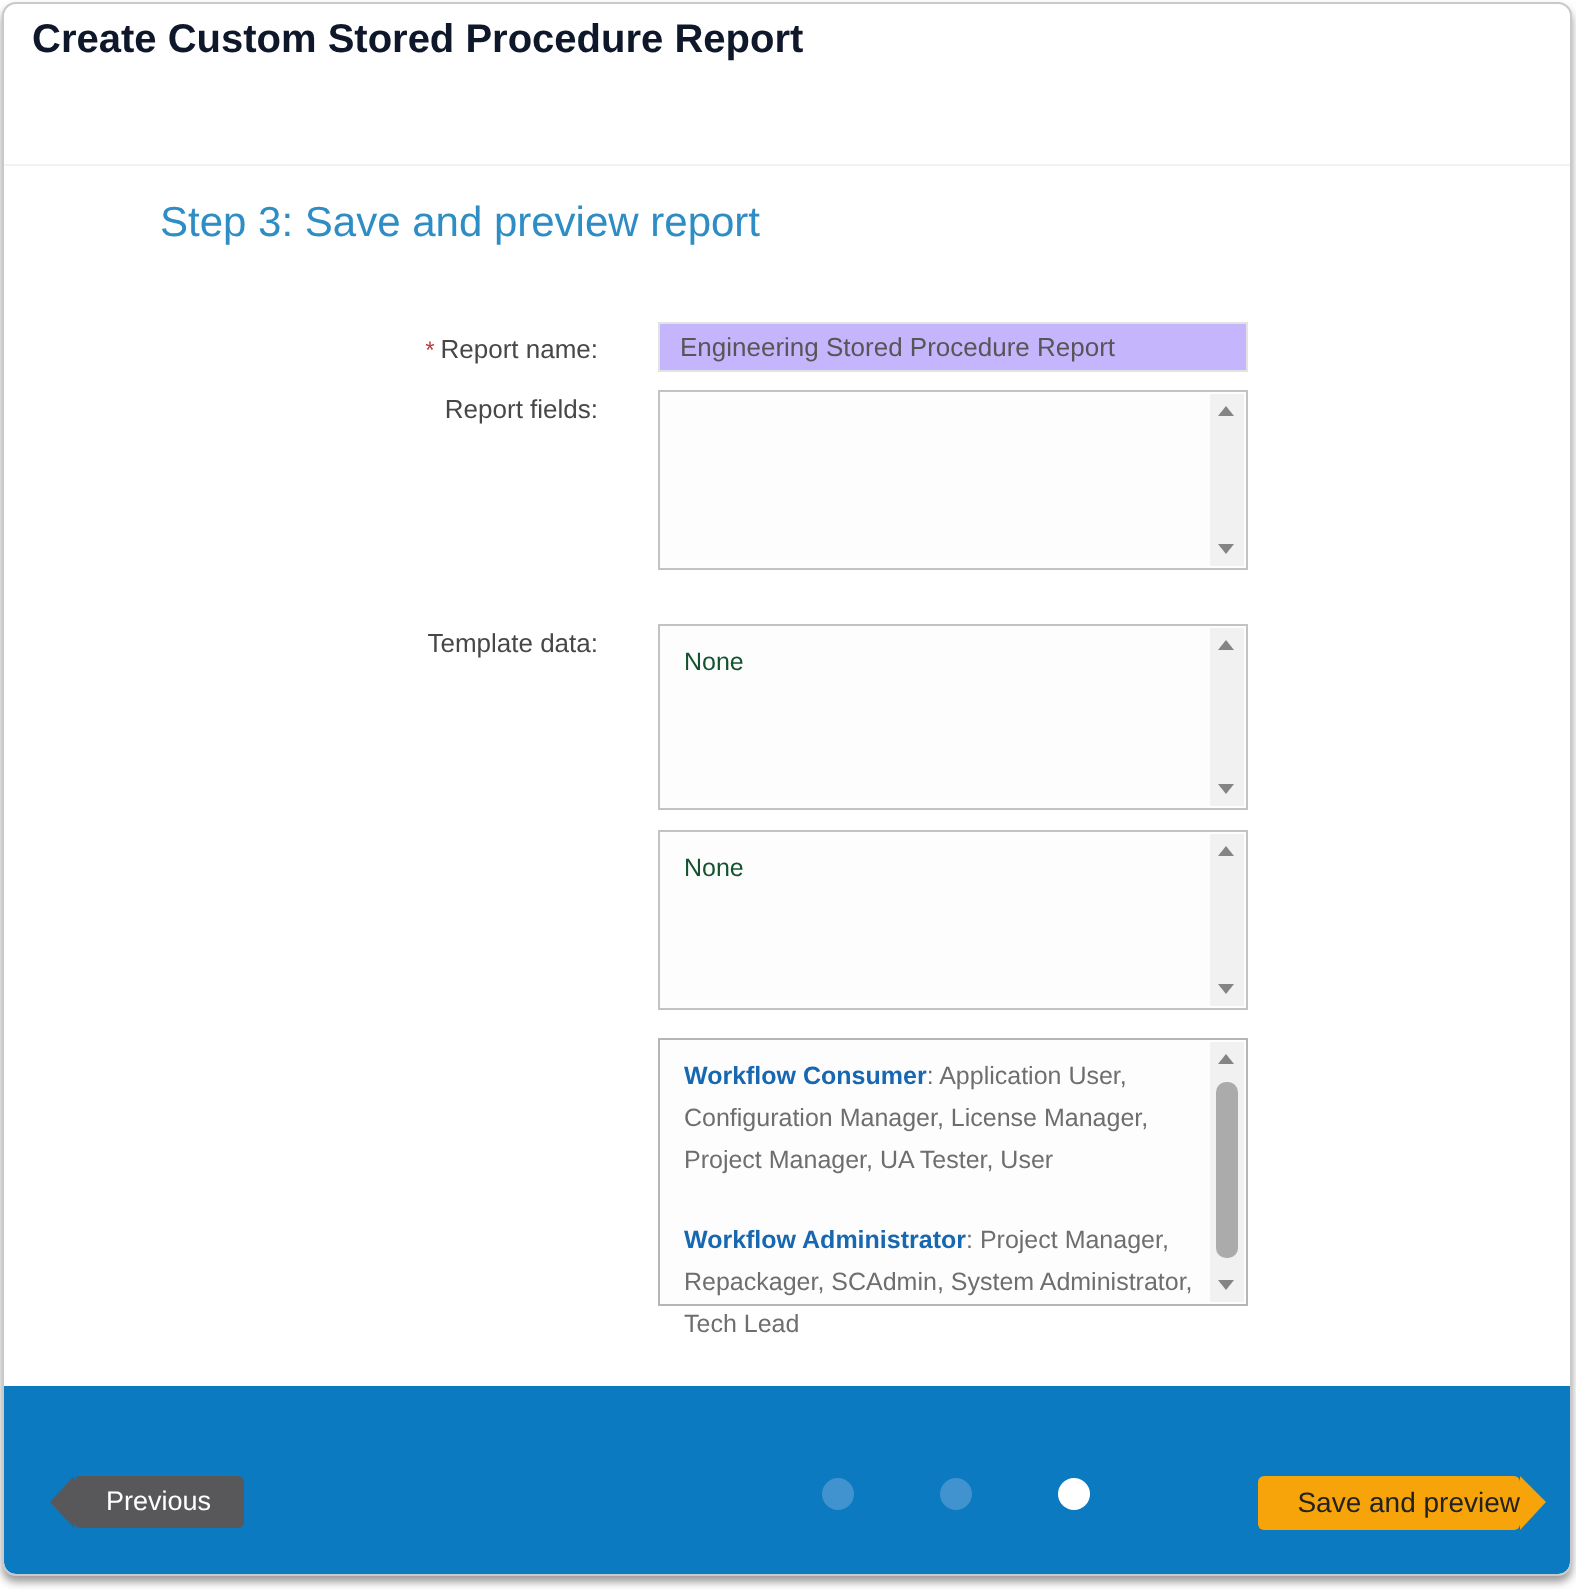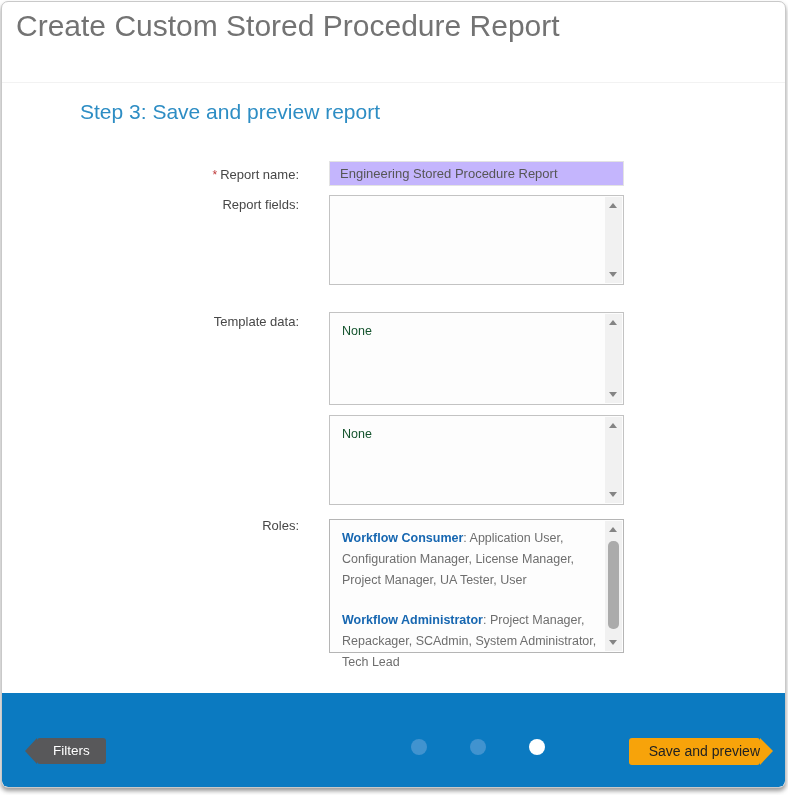--- a/index.html
+++ b/index.html
@@ -5,21 +5,21 @@
   * { margin: 0; padding: 0; box-sizing: border-box; }
   html, body { width: 788px; height: 795px; background: #ffffff; font-family: "Liberation Sans", sans-serif; }
   .page {
     position: absolute; left: 1px; top: 1px; width: 785px; height: 787px;
     background: #ffffff; border: 1px solid #c9c9c9; border-radius: 7px;
     box-shadow: 0 3px 4px rgba(70,70,70,0.55);
     overflow: hidden;
   }
   .page-title {
     position: absolute; left: 14px; top: 7px;
-    font-size: 30px; font-weight: 400; color: #737373; letter-spacing: 0px;
+    font-size: 20px; font-weight: 700; color: #0f172a; letter-spacing: 0px;
     white-space: nowrap;
   }
   .title-divider {
     position: absolute; left: 0; top: 80px; width: 100%; height: 1px; background: #f2f2f2;
   }
   .step-heading {
     position: absolute; left: 78px; top: 98px;
     font-size: 21px; font-weight: 400; color: #2d8dc4; white-space: nowrap;
   }
   .field-label {
@@ -121,34 +121,33 @@
   </div>
 
   <div class="listbox lb-filters">
     <div class="lb-text">None</div>
     <div class="sb">
       <div class="sb-up"></div>
       <div class="sb-down"></div>
     </div>
   </div>
 
-  <div class="field-label" style="top:516px;">Roles:</div>
   <div class="listbox lb-roles">
     <div class="roles-text">
       <p><span class="role-name">Workflow Consumer</span><span>: </span><span>Application User, Configuration Manager, License Manager, Project Manager, UA Tester, User</span></p>
       <p><span class="role-name">Workflow Administrator</span><span>: </span><span>Project Manager, Repackager, SCAdmin, System Administrator, Tech Lead</span></p>
     </div>
     <div class="sb">
       <div class="sb-up"></div>
       <div class="sb-thumb"></div>
       <div class="sb-down"></div>
     </div>
   </div>
 
   <div class="footer">
-    <button class="btn-previous">Filters</button>
+    <button class="btn-previous">Previous</button>
     <div class="dot dot1 dot-done"></div>
     <div class="dot dot2 dot-done"></div>
     <div class="dot dot3 dot-current"></div>
     <button class="btn-save">Save and preview</button>
   </div>
 
 </div>
 
 </body></html>

